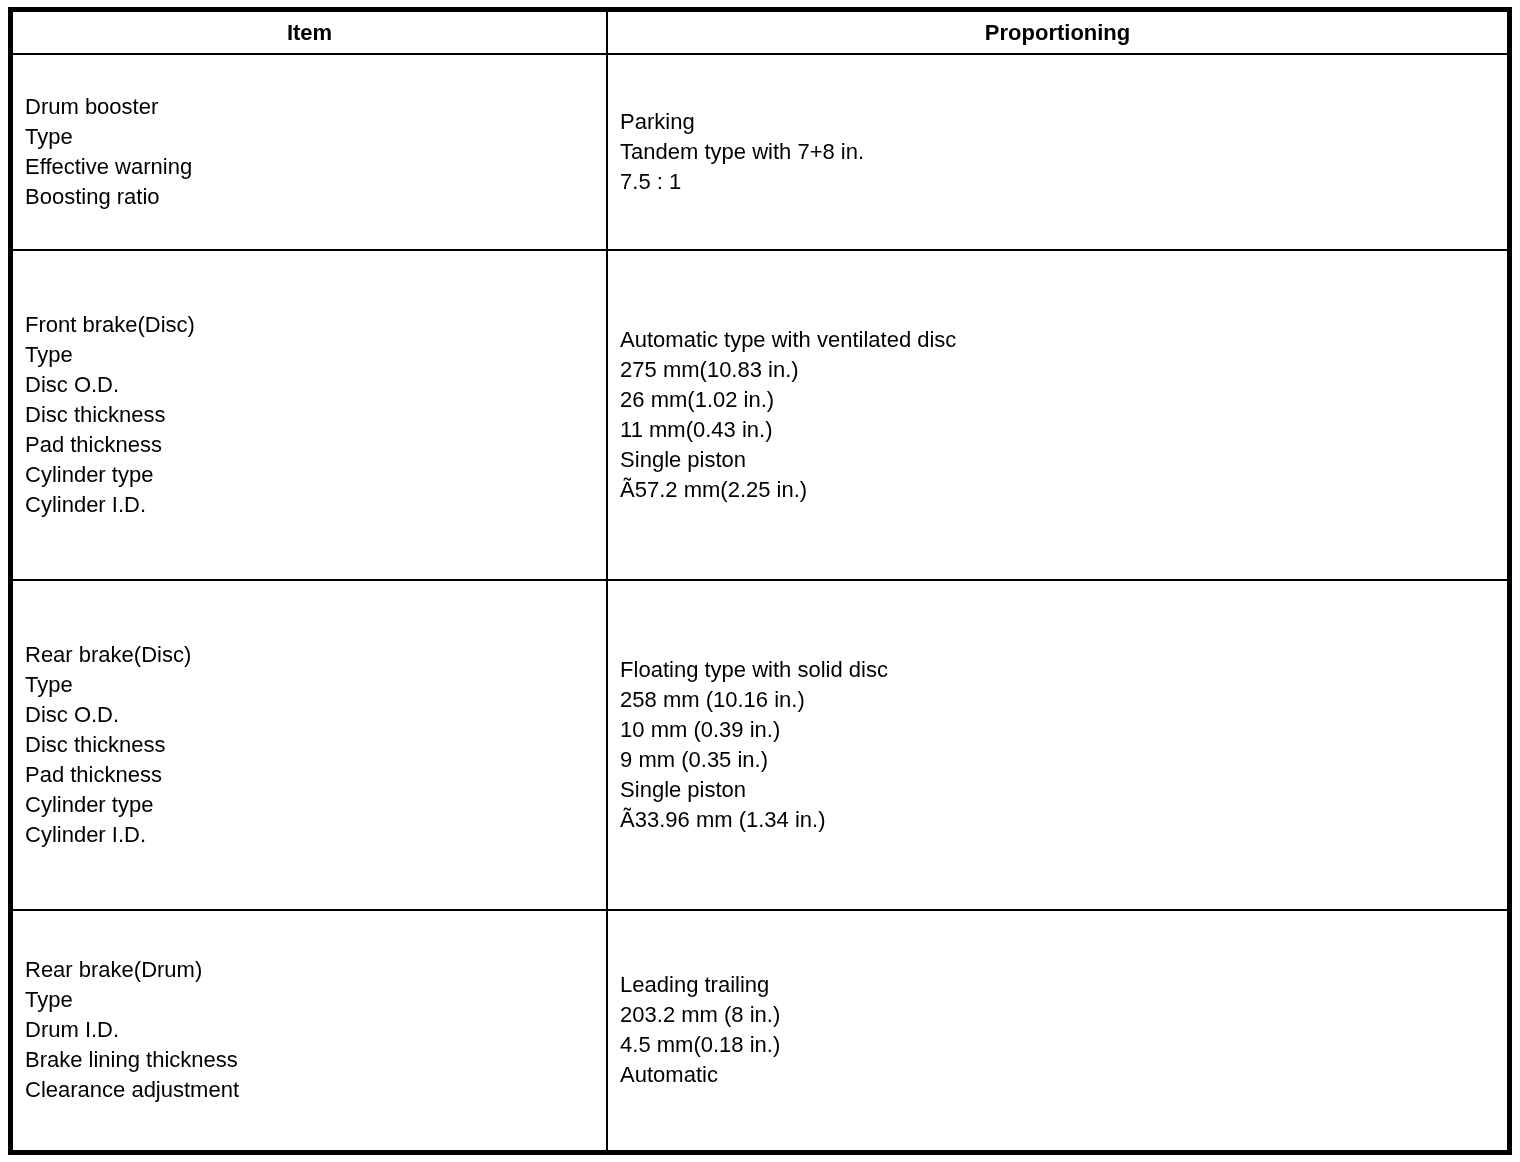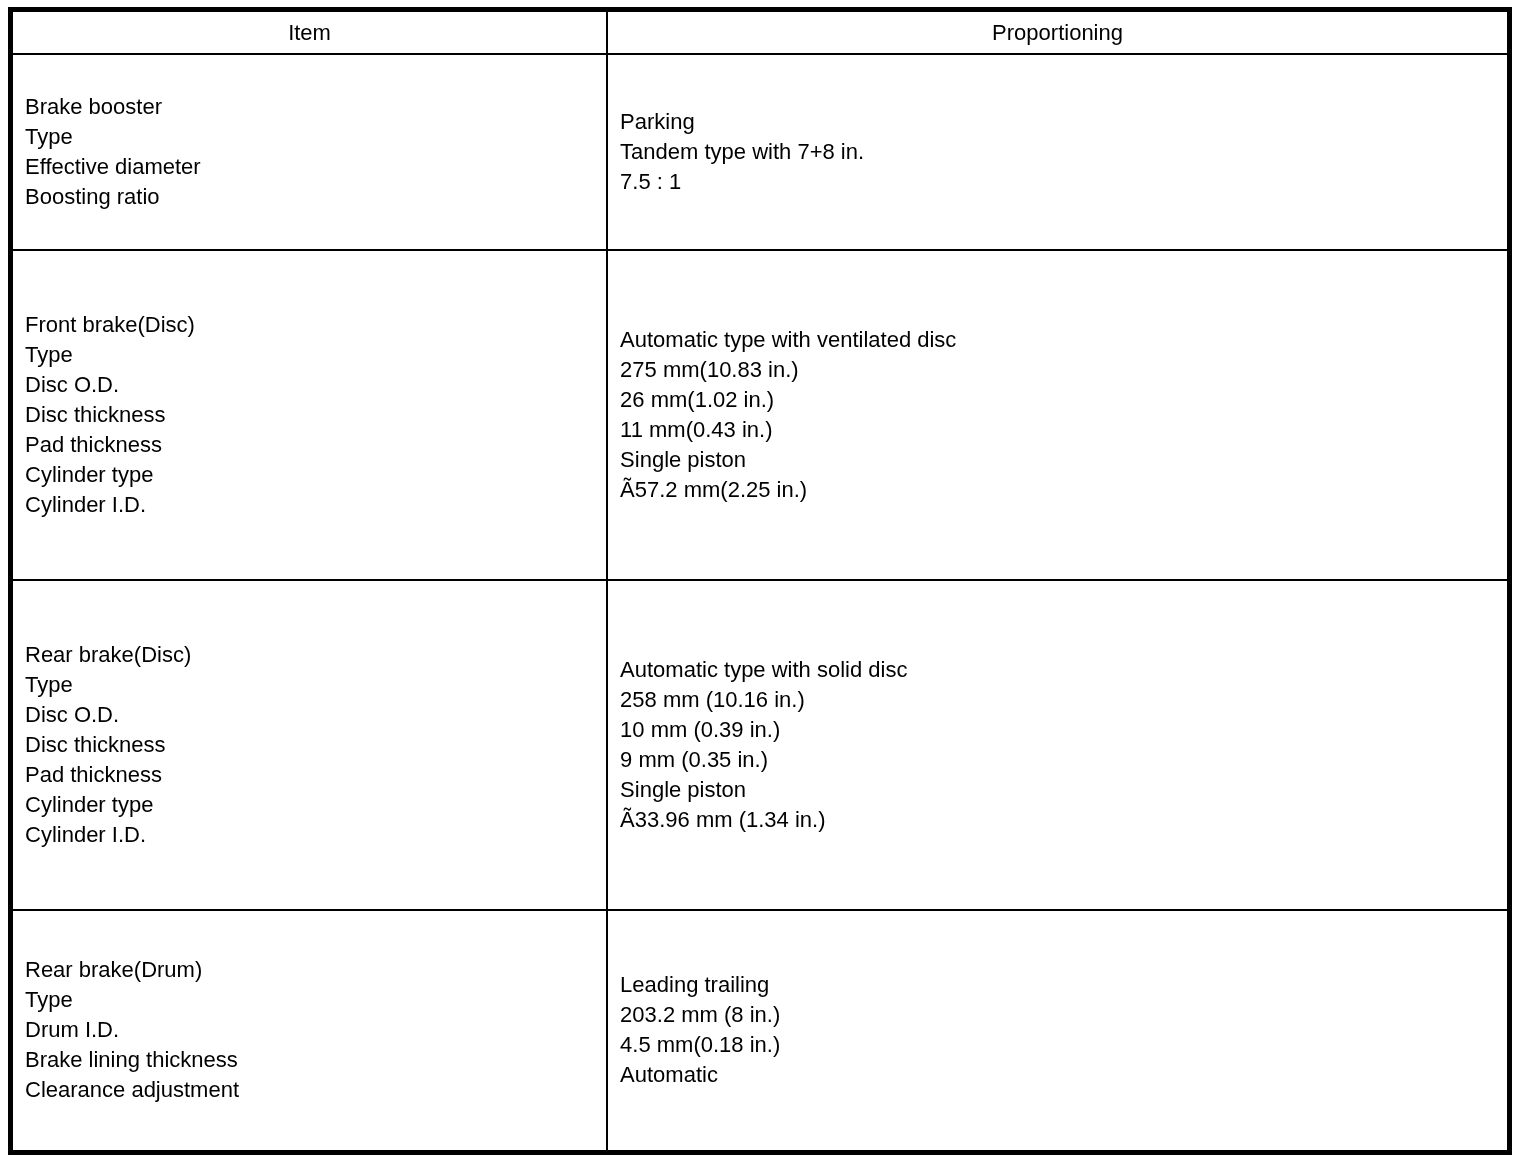--- a/index.html
+++ b/index.html
@@ -24,21 +24,21 @@
     border: 5px solid #000000;
   }
   col.item-col { width: 39.8%; }
   col.spec-col { width: 60.2%; }
   th, td {
     border: 2px solid #000000;
   }
   thead th {
     height: 37px;
     font-size: 22px;
-    font-weight: normal;
+    font-weight: bold;
     text-align: center;
     vertical-align: middle;
     padding: 2px 8px;
   }
   td {
     font-size: 22px;
     line-height: 30px;
     vertical-align: middle;
     text-align: left;
     padding: 5px 12px;
@@ -60,23 +60,23 @@
       <tr>
         <th>Item</th>
         <th>Proportioning</th>
       </tr>
     </thead>
     <tbody>
 
 
   <tr>
     <td>
-            <div class="line">Brake booster</div>
+            <div class="line">Drum booster</div>
             <div class="line">Type</div>
-            <div class="line">Effective diameter</div>
+            <div class="line">Effective warning</div>
             <div class="line">Boosting ratio</div>
           </td>
     <td>
             <div class="line">Parking</div>
             <div class="line">Tandem type with 7+8 in.</div>
             <div class="line">7.5 : 1</div>
           </td>
   </tr>
 
   <tr>
@@ -103,21 +103,21 @@
     <td>
             <div class="line">Rear brake(Disc)</div>
             <div class="line">Type</div>
             <div class="line">Disc O.D.</div>
             <div class="line">Disc thickness</div>
             <div class="line">Pad thickness</div>
             <div class="line">Cylinder type</div>
             <div class="line">Cylinder I.D.</div>
           </td>
     <td>
-            <div class="line">Automatic type with solid disc</div>
+            <div class="line">Floating type with solid disc</div>
             <div class="line">258 mm (10.16 in.)</div>
             <div class="line">10 mm (0.39 in.)</div>
             <div class="line">9 mm (0.35 in.)</div>
             <div class="line">Single piston</div>
             <div class="line">Ã33.96 mm (1.34 in.)</div>
           </td>
   </tr>
 
   <tr>
     <td>

